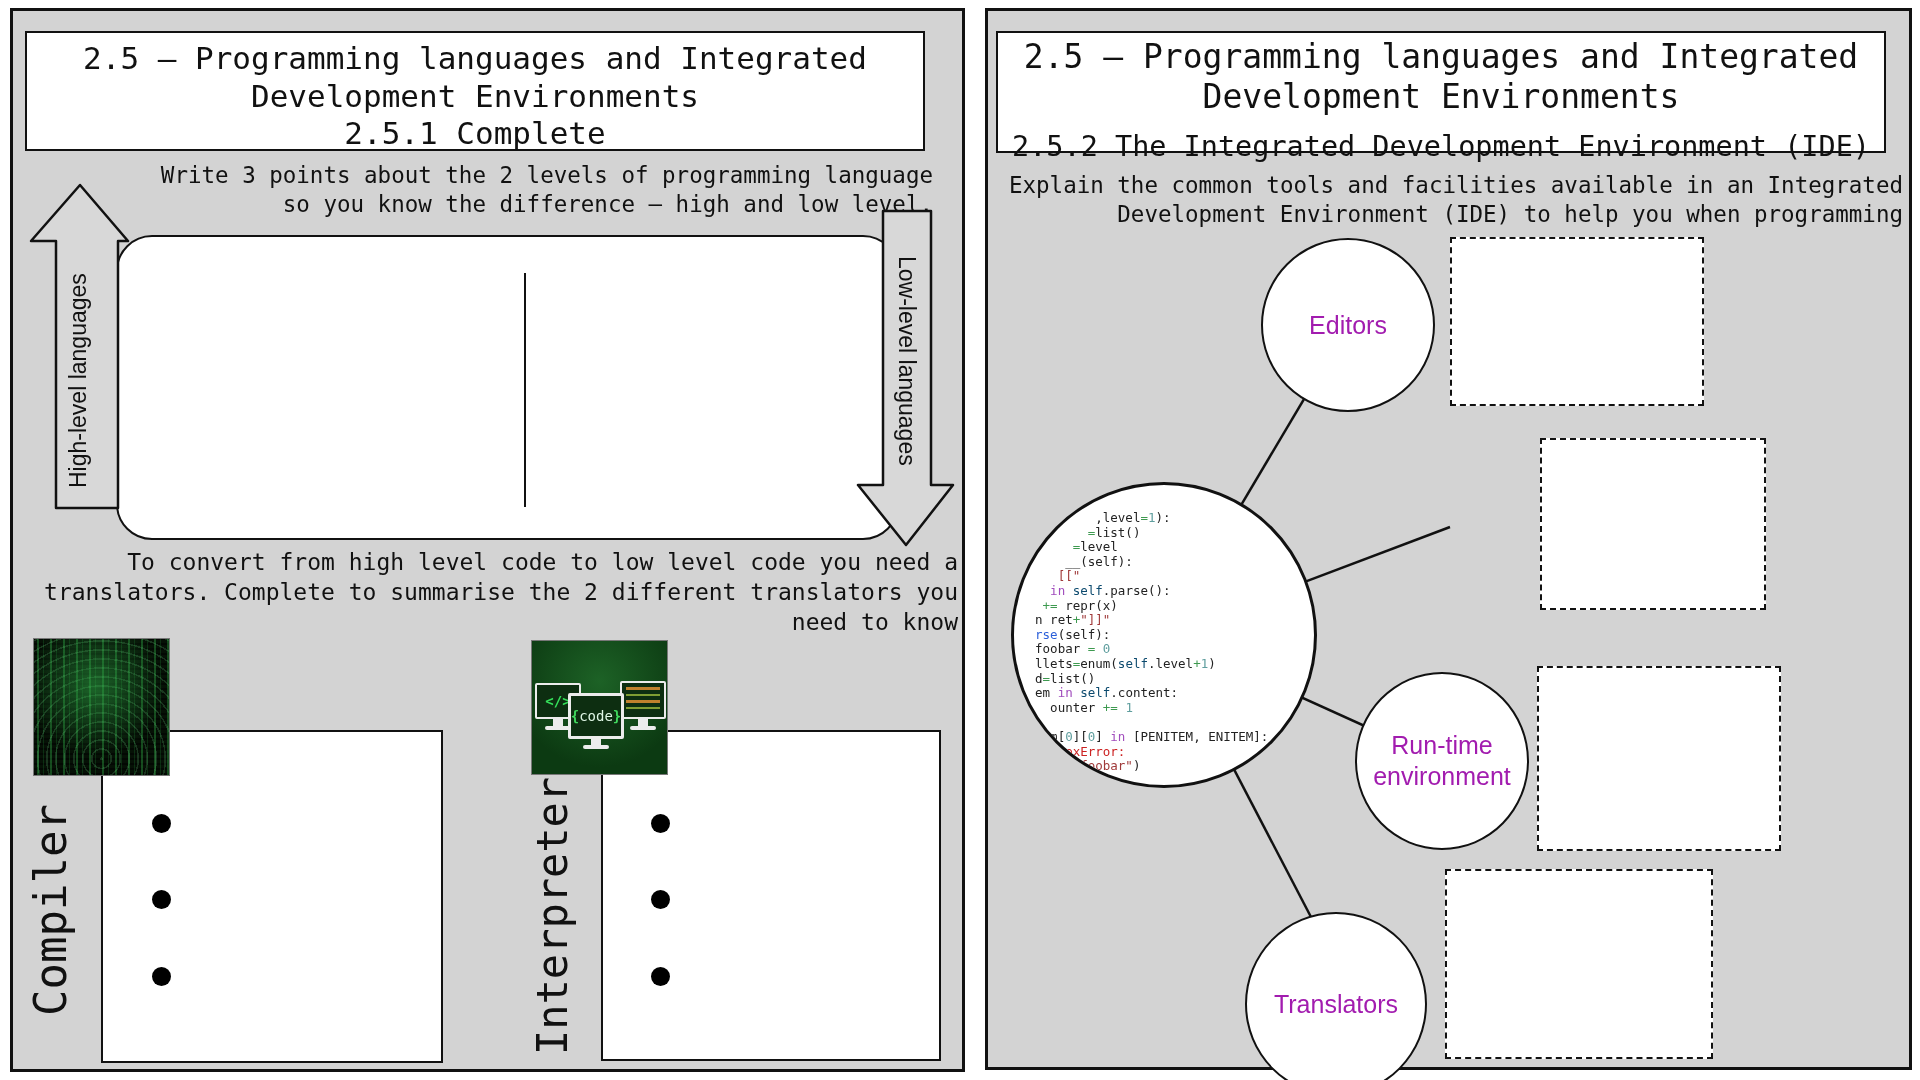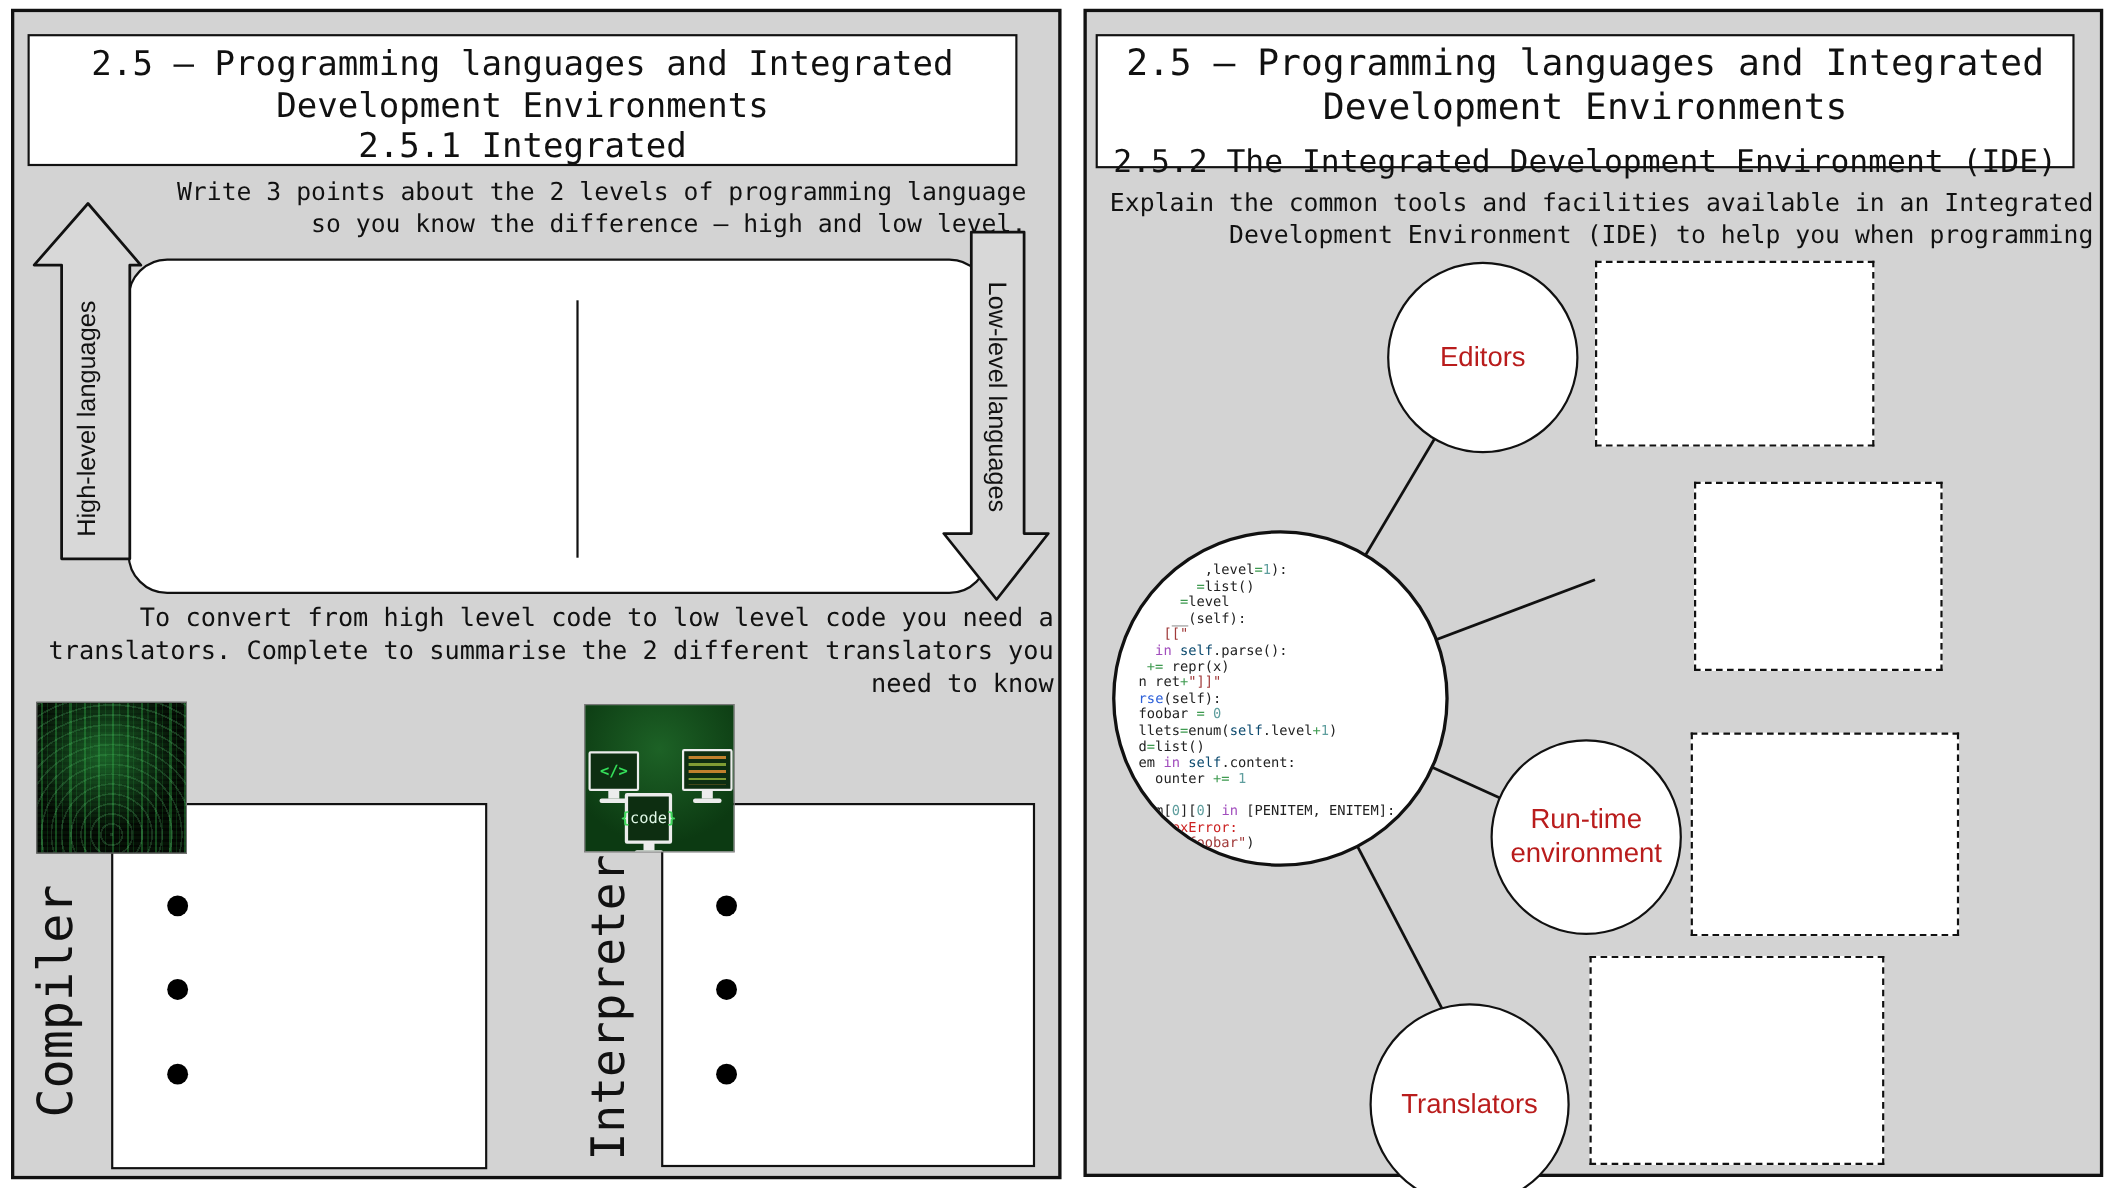--- a/index.html
+++ b/index.html
@@ -55,21 +55,21 @@
   .monitor { position:absolute; background:#0d2e11; border:2px solid #ececec; border-radius:2px;
              display:flex; align-items:center; justify-content:center; }
   .monitor .stand { position:absolute; bottom:-9px; left:50%; transform:translateX(-50%);
                     width:10px; height:8px; background:#ececec; }
   .monitor .base  { position:absolute; bottom:-13px; left:50%; transform:translateX(-50%);
                     width:26px; height:4px; background:#ececec; border-radius:2px; }
   #mon-left  { left:3px;  top:42px; width:46px; height:36px; font-size:14px; color:#35e05a; font-weight:bold; }
   #mon-right { left:88px; top:40px; width:46px; height:38px; }
   #mon-right .code-stripes { width:34px; height:26px;
       background:repeating-linear-gradient(180deg, #c0812d 0 3px, #0d2e11 3px 7px, #7f9d33 7px 9px, #0d2e11 9px 13px); }
-  #mon-center { left:36px; top:52px; width:43px; height:46px; border-width:3px; font-size:14px; z-index:2;margin-top:28px; }
+  #mon-center { left:36px; top:52px; width:56px; height:46px; border-width:3px; font-size:14px; z-index:2; }
   #mon-center .brace { color:#41d95e; font-weight:bold; }
   #mon-center .word  { color:#dff7e6; }
 
   .big-rot-label { position:absolute; font-family:"DejaVu Sans Mono", monospace; font-size:44px;
                    writing-mode:vertical-rl; transform:rotate(180deg); text-align:center; color:#111; }
   #compiler-label    { left:12px;  top:768px; height:262px; }
   #interpreter-label { left:515px; top:760px; height:290px; font-size:42px; }
 
   .answer-box { position:absolute; background:#ffffff; border:2.5px solid #111; }
   #compiler-box    { left:88px;  top:719px; width:342px; height:333px; }
@@ -82,21 +82,21 @@
   #rp-title .t2 { font-size:33px; line-height:40px; }
   #rp-title .t3 { font-size:28.5px; line-height:36px;margin-top:12px; }
 
   #rp-instruction { position:absolute; left:10px; top:160px; width:905px;
                     font-size:22.5px; line-height:29px; }
 
   #rp-svg { position:absolute; left:0; top:0; width:927px; height:1062px; }
 
   .node-circle { position:absolute; background:#ffffff; border:2.5px solid #111; border-radius:50%;
                  display:flex; align-items:center; justify-content:center; text-align:center;
-                 font-family:"Liberation Sans", sans-serif; font-size:25px; line-height:31px; color:#b91c1c; }
+                 font-family:"Liberation Sans", sans-serif; font-size:25px; line-height:31px; color:#a21caf; }
   #node-editors     { left:273px; top:227px; width:174px; height:174px; }
   #node-error       { left:380px; top:432px; width:164px; height:168px; }
   #node-runtime     { left:367px; top:661px; width:174px; height:178px; }
   #node-translators { left:257px; top:901px; width:182px; height:184px; }
 
   #code-circle { position:absolute; left:23px; top:471px; width:306px; height:306px;
                  background:#fff; border:3px solid #111; border-radius:50%; overflow:hidden; }
   #code-pre { position:absolute; left:6px; top:26px; font-family:"DejaVu Sans Mono", monospace;
               font-size:12.5px; line-height:14.6px; white-space:pre; }
   .c-d  { color:#222222; }
@@ -115,21 +115,21 @@
   #translators-box { left:457px; top:858px; width:268px; height:190px; }
 </style>
 </head>
 <body>
 
 <div class="panel" id="left-panel">
 
   <div class="title-box" id="lp-title">
     <div class="title-line t1">2.5 – Programming languages and Integrated</div>
     <div class="title-line t2">Development Environments</div>
-    <div class="title-line t3">2.5.1 Integrated</div>
+    <div class="title-line t3">2.5.1 Complete</div>
   </div>
 
   <div class="mono-center" id="lp-instruction">
     <div>Write 3 points about the 2 levels of programming language</div>
     <div>so you know the difference – high and low level.</div>
   </div>
 
   <div id="compare-box"></div>
   <div id="compare-divider"></div>
 

